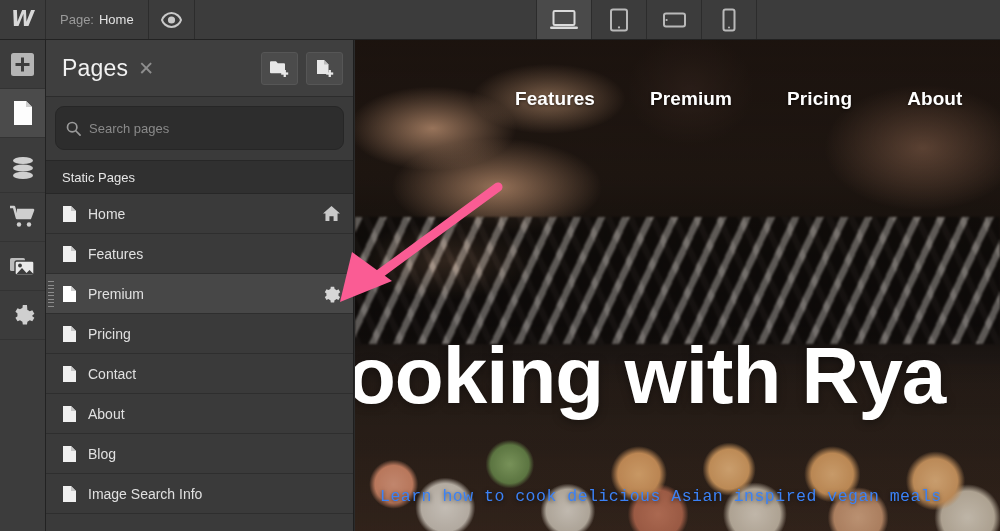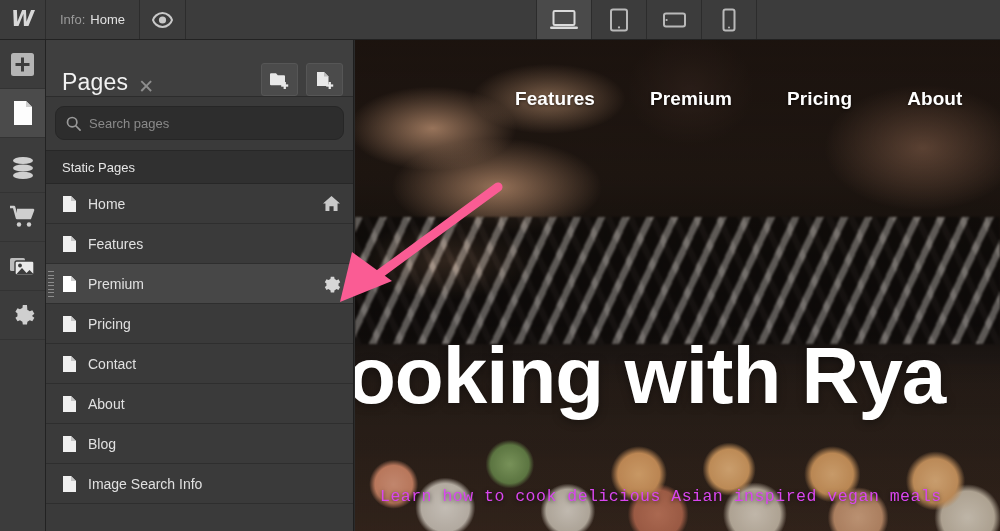--- a/index.html
+++ b/index.html
@@ -58,37 +58,37 @@
   .rail-btn.active { background:#4b4b4b; }
   .rail-sep { height:6px; }
 
   
   #panel {
     position:absolute; top:40px; left:46px; width:308px; height:491px;
     background:#3a3a3a; border-right:1px solid #1e1e1e;
     display:flex; flex-direction:column; overflow:hidden;
   }
   #panel-header {
-    height:57px; flex:0 0 57px; display:flex; align-items:flex-end;
+    height:57px; flex:0 0 57px; display:flex; align-items:center;
     padding:0 10px 0 16px; background:#3f3f3f; border-bottom:1px solid #2c2c2c;
   }
   #panel-title { color:#f2f2f2; font-size:23px; font-weight:normal; letter-spacing:.2px; }
   #panel-close {
     margin-left:10px; color:#8e8e8e; font-size:19px; line-height:1;
     font-family:"DejaVu Sans", sans-serif;
   }
   #panel-header-spacer { flex:1; }
   .hdr-btn {
     width:37px; height:33px; background:#4b4b4b; border:1px solid #565656;
     border-radius:3px; display:flex; align-items:center; justify-content:center;
     margin-left:8px;
   }
   #search-wrap { padding:9px 9px 10px 9px; background:#3a3a3a; }
   #search-box {
-    height:34px; background:#2d2d2d; border:1px solid #262626; border-radius:9px;
+    height:44px; background:#2d2d2d; border:1px solid #262626; border-radius:9px;
     display:flex; align-items:center; padding:0 10px; gap:8px;
   }
   #search-text { color:#8a8a8a; font-size:13px; }
 
   #section-head {
     height:34px; flex:0 0 34px; display:flex; align-items:center;
     padding:0 16px; background:#303030; border-top:1px solid #272727;
     border-bottom:1px solid #272727;
     color:#e6e6e6; font-size:13px; font-weight:normal;
   }
@@ -169,41 +169,41 @@
     text-shadow:0 1px 3px rgba(0,0,0,.5);
   }
 
   #hero-title {
     position:absolute; top:296px; left:-8px; white-space:nowrap;
     color:#ffffff; font-size:80px; font-weight:bold; letter-spacing:-1px;
     line-height:1; text-shadow:0 2px 10px rgba(0,0,0,.35);
   }
   #hero-sub {
     position:absolute; top:447px; left:25px; white-space:nowrap;
-    color:#d946ef; font-size:16.5px; letter-spacing:.5px;
+    color:#3b82f6; font-size:16.5px; letter-spacing:.5px;
     font-family:"Liberation Mono", monospace;
     text-shadow:0 1px 4px rgba(0,0,0,.6);
   }
 
   
   #arrow { position:absolute; top:180px; left:330px; width:175px; height:125px; }
 </style>
 </head>
 <body>
 
 <div id="app">
 
   <div id="topbar">
 
     <div id="logo-cell">
       <span class="wmark">W</span>
     </div>
 
     <div id="page-cell">
-      <span class="pg-label">Info:</span>
+      <span class="pg-label">Page:</span>
       <span class="pg-value">Home</span>
     </div>
 
     <div id="eye-cell">
       <svg width="21" height="16" viewBox="0 0 21 16">
         <path d="M10.5 1C5.5 1 1.8 5 1 8c.8 3 4.5 7 9.5 7s8.7-4 9.5-7c-.8-3-4.5-7-9.5-7z" fill="none" stroke="#c9c9c9" stroke-width="2"></path>
         <circle cx="10.5" cy="8" r="3.6" fill="#c9c9c9"></circle>
       </svg>
     </div>
 

